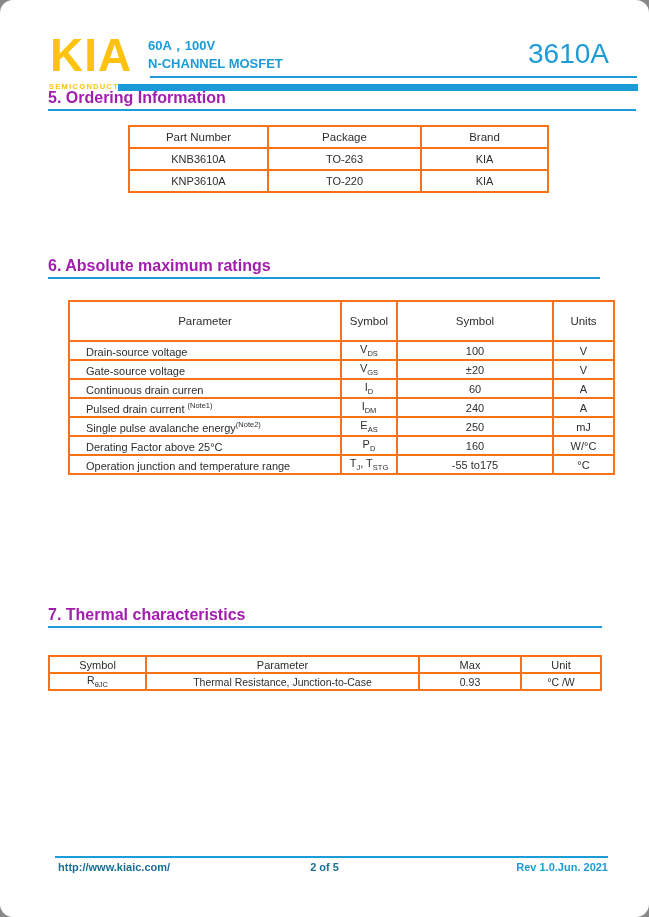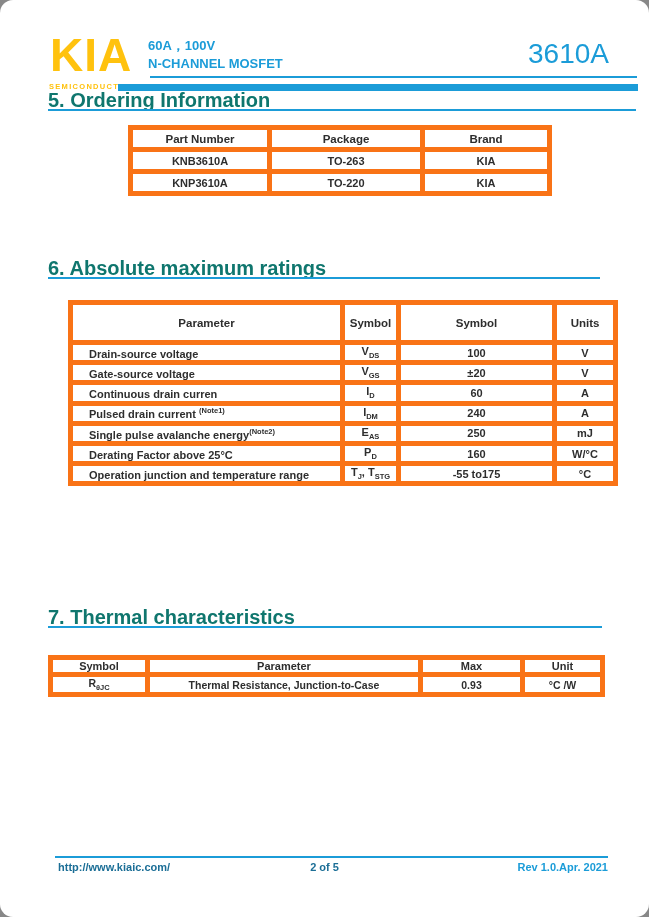--- a/index.html
+++ b/index.html
@@ -32,35 +32,35 @@
   .partnum {
     position: absolute; right: 40px; top: 38px;
     font-size: 28px; color: #1b9cd8;
   }
   .rule-thin  { position: absolute; left: 150px; top: 76px; width: 487px; height: 2px; background: #1b9cd8; }
   .rule-thick { position: absolute; left: 118px; top: 84px; width: 520px; height: 7px; background: #1b9cd8; }
 
   
   .sec-title {
     position: absolute; left: 48px;
-    font-size: 20px; font-weight: bold; color: #0f766e;
+    font-size: 16px; font-weight: bold; color: #a21caf;
   }
   .sec-rule { position: absolute; left: 48px; height: 2px; background: #1b9cd8; }
   #sec5-title { top: 89px; }
   #sec5-rule  { top: 109px; width: 588px; }
   #sec6-title { top: 257px; }
   #sec6-rule  { top: 277px; width: 552px; }
   #sec7-title { top: 606px; }
   #sec7-rule  { top: 626px; width: 554px; }
 
   
   table { border-collapse: collapse; table-layout: fixed; }
   td, th {
-    border: 5px solid #f97316;
-    font-size: 11px; font-weight: bold;
+    border: 2px solid #f97316;
+    font-size: 11px; font-weight: normal;
     text-align: center; vertical-align: middle;
     overflow: hidden; white-space: nowrap;
   }
   .tbl { position: absolute; border: 2px solid #2f2f2f; }
 
   #ordering-table { left: 128px; top: 125px; width: 419px; }
   #ordering-table th { height: 22px; font-size: 11.5px; }
   #ordering-table td { height: 22px; }
 
   #abs-table { left: 68px; top: 300px; width: 545px; }
@@ -207,15 +207,15 @@
       <td>Thermal Resistance, Junction-to-Case</td>
       <td>0.93</td>
       <td>°C /W</td>
     </tr>
   </tbody>
     </table>
 
   <div class="footer-rule"></div>
   <div class="footer-url">http://www.kiaic.com/</div>
   <div class="footer-page">2 of 5</div>
-  <div class="footer-rev">Rev 1.0.Apr. 2021</div>
+  <div class="footer-rev">Rev 1.0.Jun. 2021</div>
 
 </div>
 
 </body></html>

